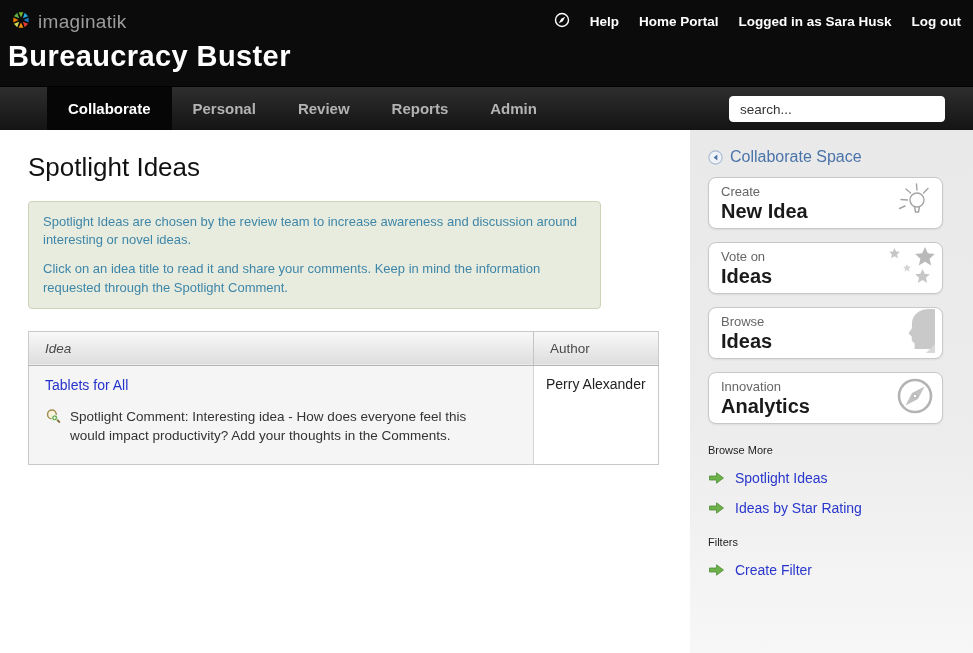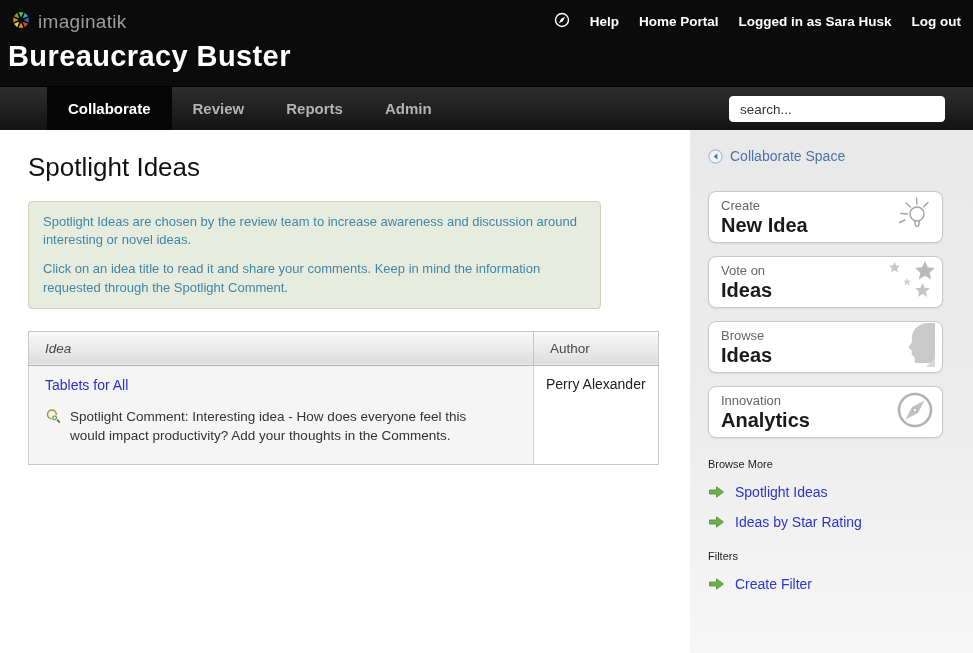--- a/index.html
+++ b/index.html
@@ -47,22 +47,22 @@
   td.idea-cell { background:#f5f5f5; border-right:1px solid #d4d4d4; padding:10px 16px 18px; vertical-align:top; }
   td.author-cell { background:#fff; padding:10px 12px; vertical-align:top; font-size:14px; color:#222; }
   .idea-link { color:#2533cb; font-size:14px; text-decoration:none; cursor:pointer; }
   .comment-line { margin-top:13px; display:flex; gap:8px; align-items:flex-start;
                   font-size:13.5px; color:#333; line-height:1.45; width:455px; }
   .comment-line svg { flex:0 0 auto; margin-top:1px; }
 
   
   .sidebar { flex:1; background:linear-gradient(180deg,#e9e9e9 0%,#ececec 55%,#f7f7f7 100%);
              padding:18px 28px 0 18px; }
-  .space-header { display:flex; align-items:center; gap:7px; color:#4a74a9; font-size:14px;
-                  margin-bottom:27px; cursor:pointer; }
+  .space-header { display:flex; align-items:center; gap:7px; color:#4a74a9; font-size:16px;
+                  margin-bottom:11px; cursor:pointer; }
   .card { position:relative; background:#fff; border:1px solid #c8c8c8; border-radius:8px;
           height:52px; margin-bottom:13px; padding:6px 12px; cursor:pointer;
           box-shadow:0 1px 2px rgba(0,0,0,.07); width:235px; }
   .card-label { font-size:13px; color:#666; }
   .card-title { font-size:20px; font-weight:700; color:#1a1a1a; margin-top:1px; }
   .card-icon { position:absolute; right:7px; top:50%; transform:translateY(-50%); }
 
   .side-heading { font-size:11px; font-weight:400; color:#1d1d1d; margin-top:20px; }
   .side-link { display:flex; align-items:center; gap:10px; margin-top:14px; cursor:pointer; }
   .side-link .link-text { color:#2936cc; font-size:14px; }
@@ -104,20 +104,21 @@
       <span class="u-item">Logged in as Sara Husk</span>
       <span class="u-item">Log out</span>
     </div>
 
     <div class="app-title">Bureaucracy Buster</div>
   </div>
 
   <div class="navbar">
     <div class="tabs">
       <div class="tab active">Collaborate</div>
+      <div class="tab">Personal</div>
       <div class="tab">Review</div>
       <div class="tab">Reports</div>
       <div class="tab">Admin</div>
     </div>
     <div class="search-wrap">
       <input type="text" placeholder="search..." style="">
     </div>
   </div>
 
   <div class="content">

